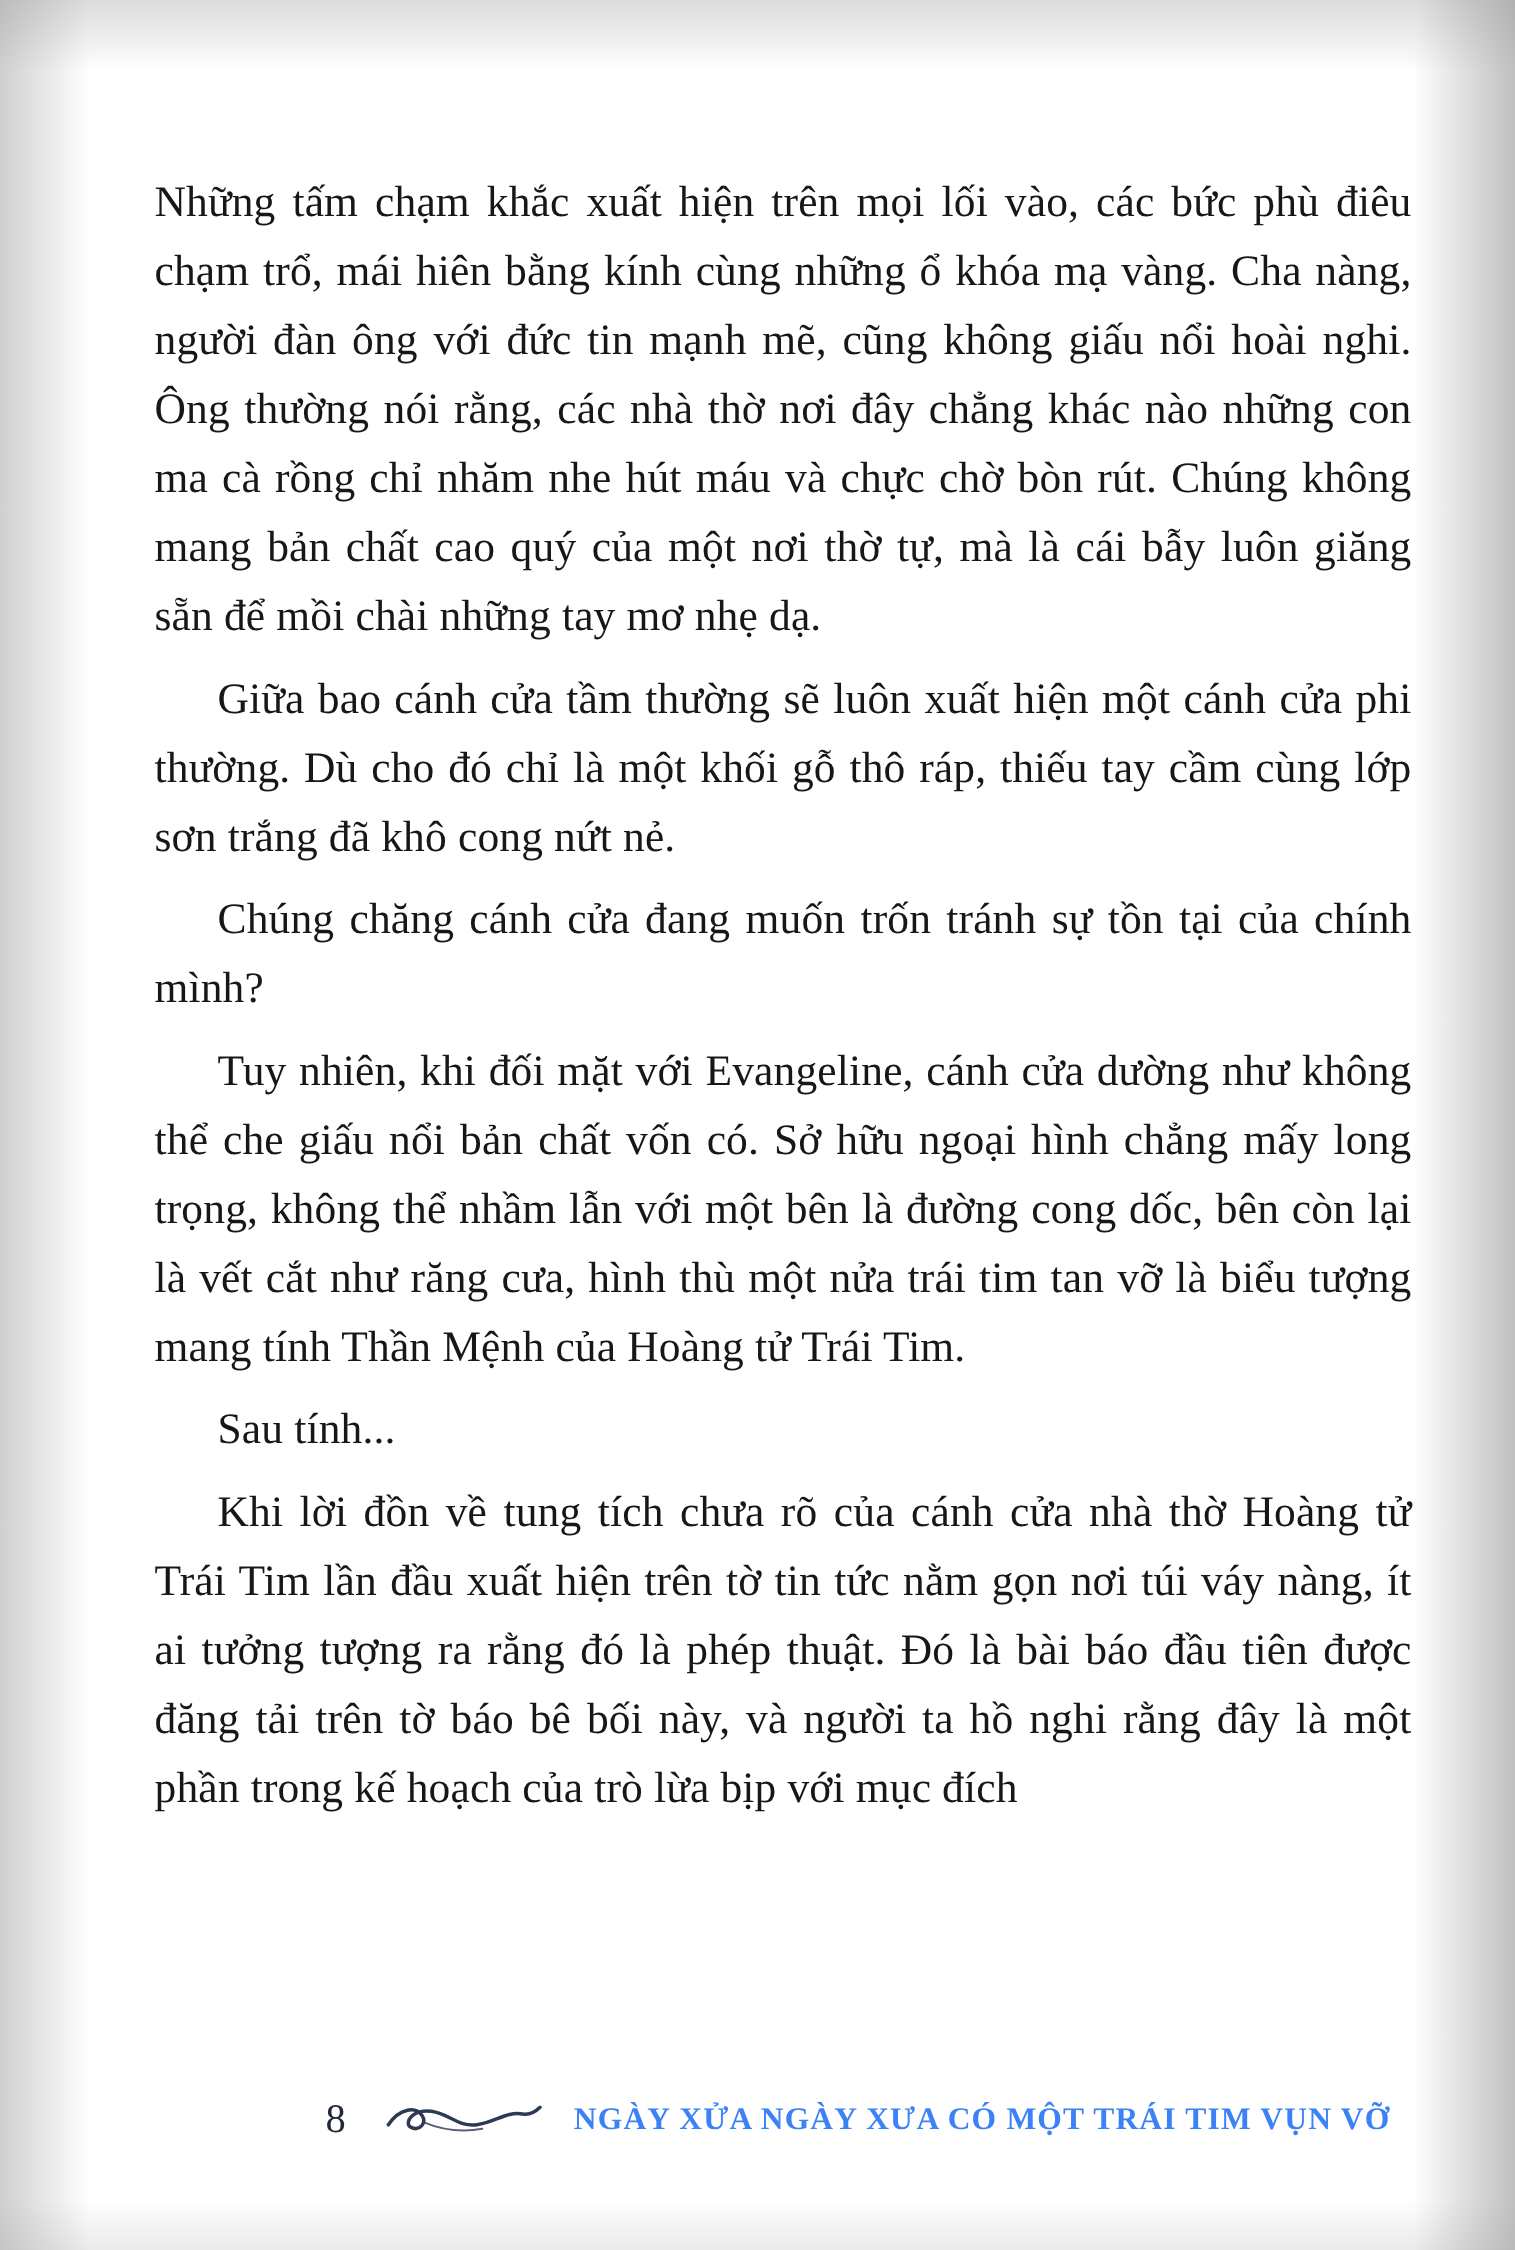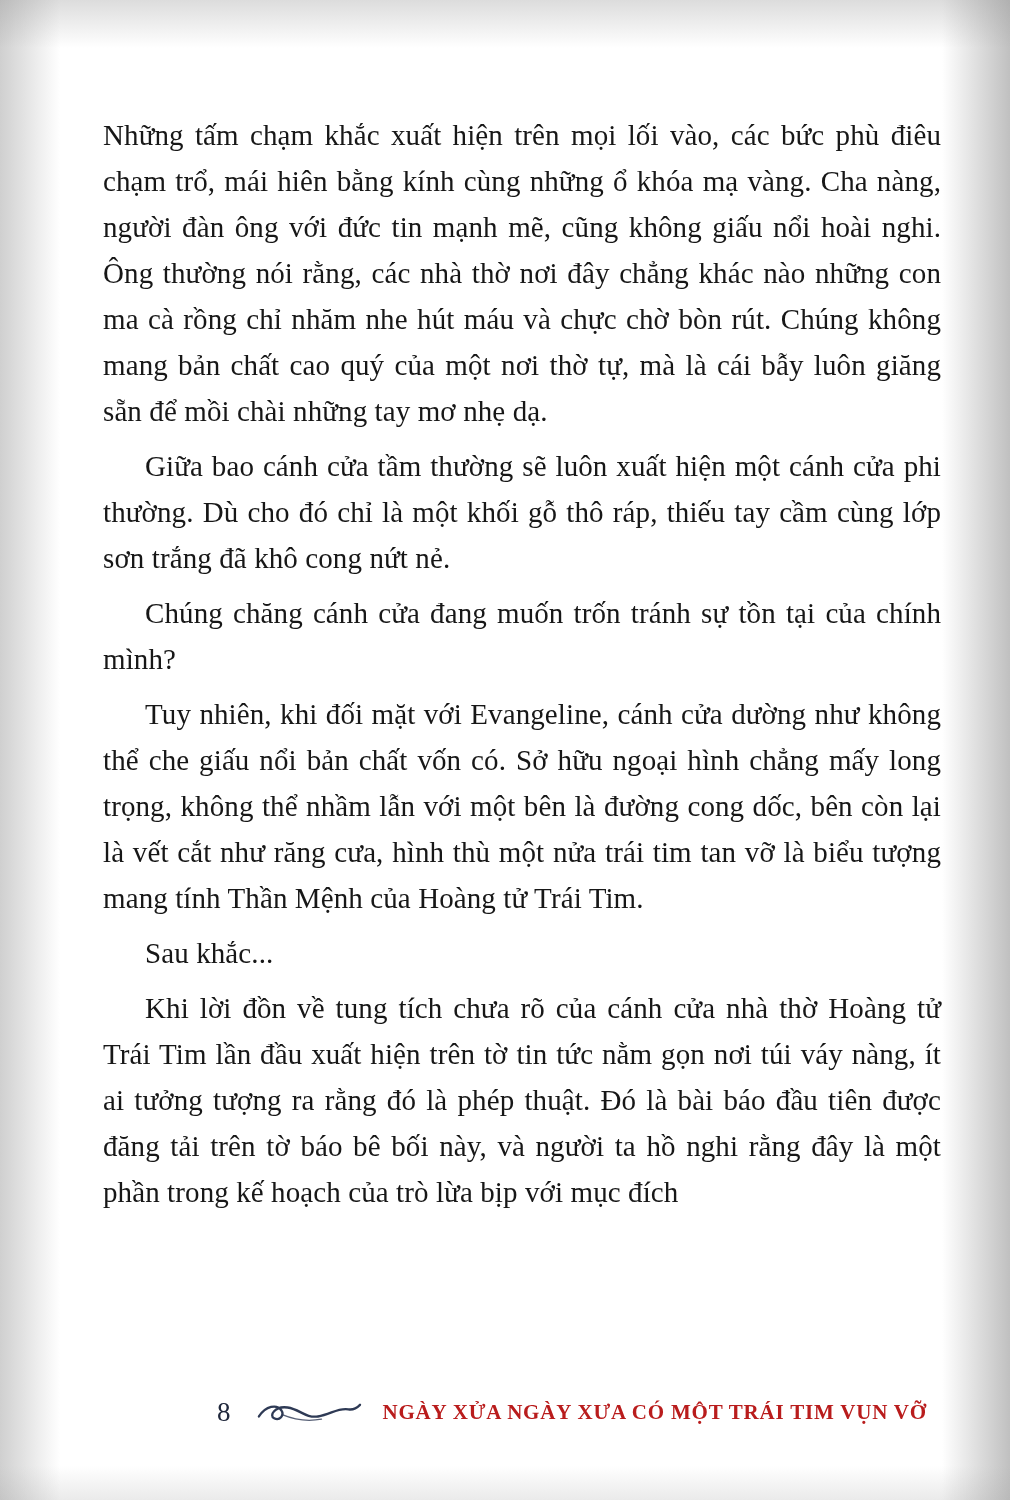--- a/index.html
+++ b/index.html
@@ -66,40 +66,40 @@
   .ornament {
     margin-left: 24px;
     display: inline-flex;
     align-items: center;
   }
   .footer-title {
     margin-left: 20px;
     font-size: 21px;
     font-weight: bold;
     letter-spacing: 0.8px;
-    color: #b91c1c;
+    color: #3b82f6;
     white-space: nowrap;
   }
 </style>
 </head>
 <body>
 
 <div class="page">
 
   <div class="edge edge-left"></div>
   <div class="edge edge-right"></div>
   <div class="edge edge-top"></div>
   <div class="edge edge-bottom"></div>
 
   <div class="text-block">
     <p class="no-indent">Những tấm chạm khắc xuất hiện trên mọi lối vào, các bức phù điêu chạm trổ, mái hiên bằng kính cùng những ổ khóa mạ vàng. Cha nàng, người đàn ông với đức tin mạnh mẽ, cũng không giấu nổi hoài nghi. Ông thường nói rằng, các nhà thờ nơi đây chẳng khác nào những con ma cà rồng chỉ nhăm nhe hút máu và chực chờ bòn rút. Chúng không mang bản chất cao quý của một nơi thờ tự, mà là cái bẫy luôn giăng sẵn để mồi chài những tay mơ nhẹ dạ.</p>
     <p>Giữa bao cánh cửa tầm thường sẽ luôn xuất hiện một cánh cửa phi thường. Dù cho đó chỉ là một khối gỗ thô ráp, thiếu tay cầm cùng lớp sơn trắng đã khô cong nứt nẻ.</p>
     <p>Chúng chăng cánh cửa đang muốn trốn tránh sự tồn tại của chính mình?</p>
     <p>Tuy nhiên, khi đối mặt với Evangeline, cánh cửa dường như không thể che giấu nổi bản chất vốn có. Sở hữu ngoại hình chẳng mấy long trọng, không thể nhầm lẫn với một bên là đường cong dốc, bên còn lại là vết cắt như răng cưa, hình thù một nửa trái tim tan vỡ là biểu tượng mang tính Thần Mệnh của Hoàng tử Trái Tim.</p>
-    <p>Sau khắc...</p>
+    <p>Sau tính...</p>
     <p>Khi lời đồn về tung tích chưa rõ của cánh cửa nhà thờ Hoàng tử Trái Tim lần đầu xuất hiện trên tờ tin tức nằm gọn nơi túi váy nàng, ít ai tưởng tượng ra rằng đó là phép thuật. Đó là bài báo đầu tiên được đăng tải trên tờ báo bê bối này, và người ta hồ nghi rằng đây là một phần trong kế hoạch của trò lừa bịp với mục đích</p>
   </div>
 
   <div class="footer">
     <span class="page-number">8</span>
     <span class="ornament">
       <svg width="108" height="34" viewBox="0 0 120 38" aria-hidden="true">
         <path d="M4 24 C12 12, 24 10, 29 17 C33 23, 27 29, 21 26 C15 23, 22 12, 36 14 C50 16, 56 26, 70 24 C84 22, 92 14, 104 16 C110 17, 114 14, 117 11" fill="none" stroke="#2e3a55" stroke-width="2.6" stroke-linecap="round"></path>
         <path d="M30 22 C42 27, 58 30, 74 27" fill="none" stroke="#2e3a55" stroke-width="1.4" stroke-linecap="round" opacity="0.8"></path>
       </svg>

